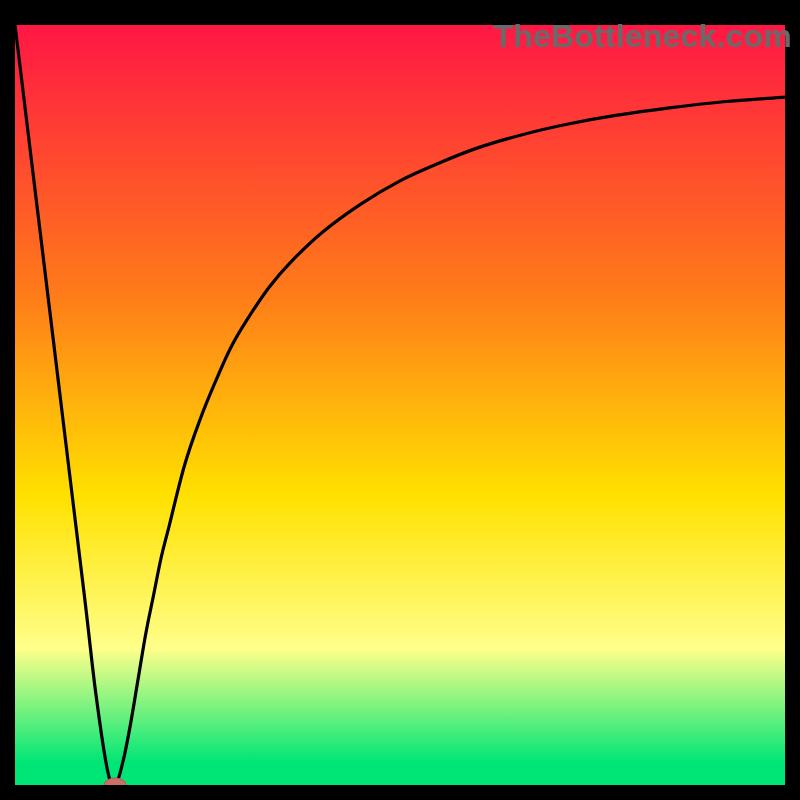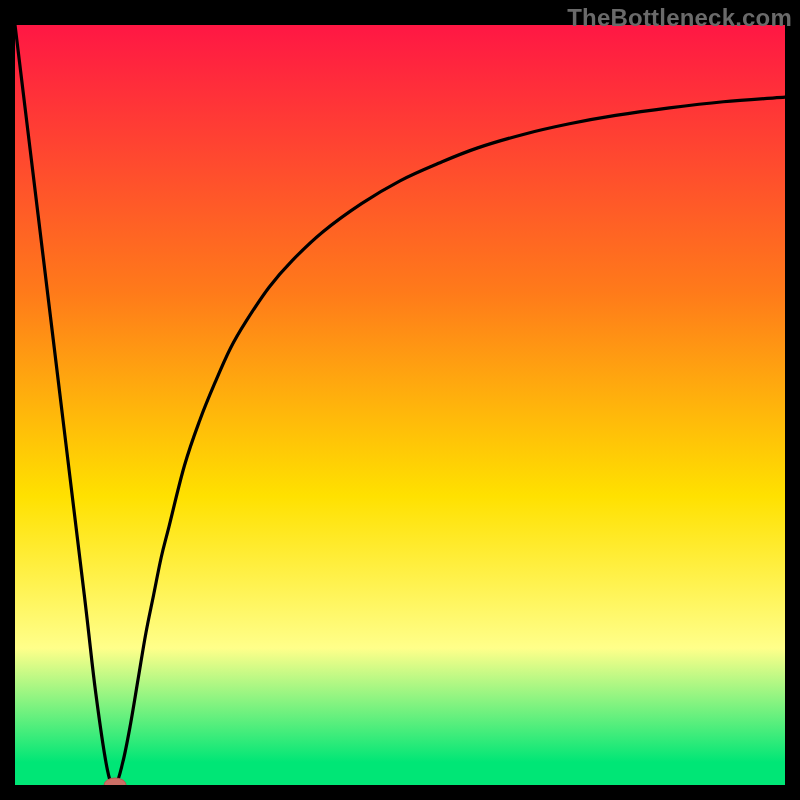--- a/index.html
+++ b/index.html
@@ -12,24 +12,24 @@
     background: #000;
   }
   .frame {
     position: relative;
     width: 800px;
     height: 800px;
     background: #000;
   }
   .watermark {
     position: absolute;
-    top: 4px;
+    top: 18px;
     right: 8px;
     color: #6a6a6a;
-    font-size: 24px;
+    font-size: 32px;
     font-weight: 600;
     letter-spacing: 0.2px;
     z-index: 10;
   }
   .plot {
     position: absolute;
     left: 15px;
     top: 25px;
     width: 770px;
     height: 760px;

